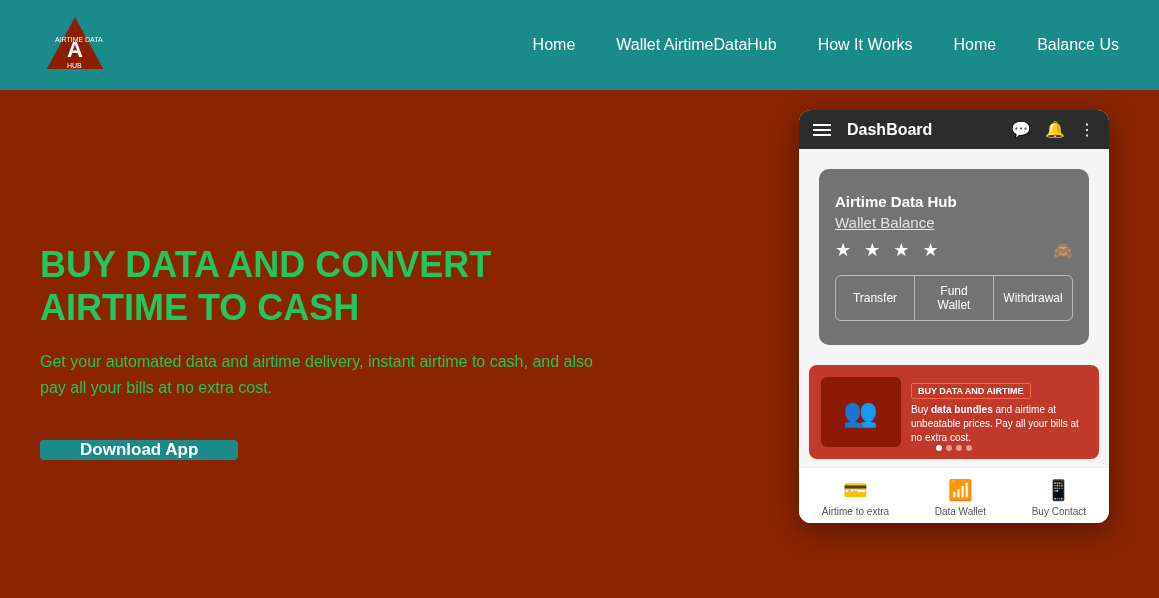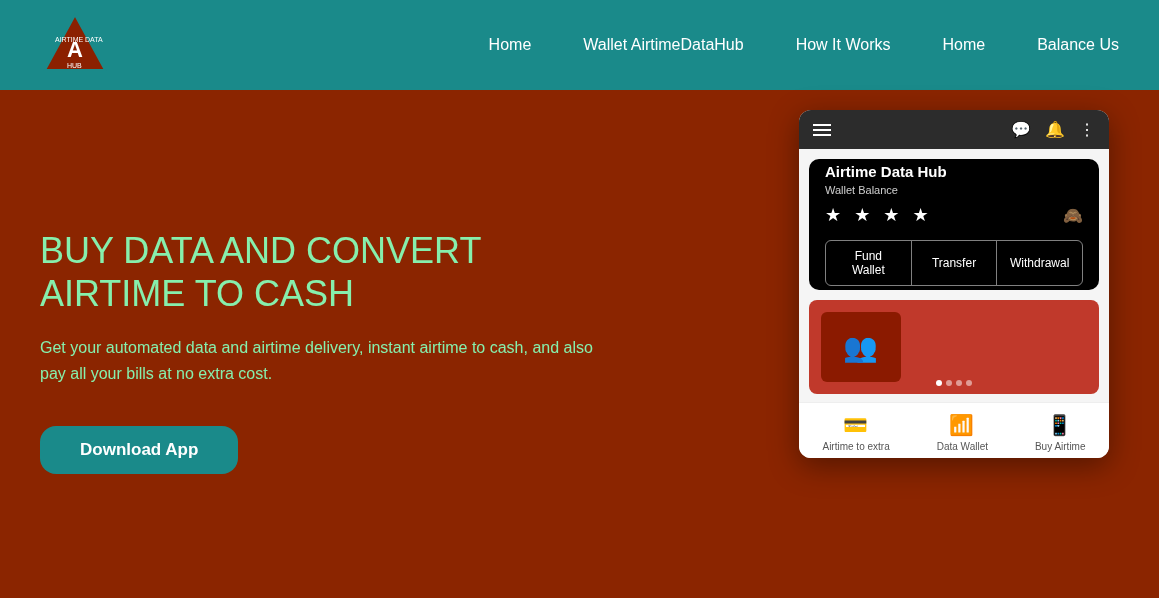--- a/index.html
+++ b/index.html
@@ -17,21 +17,21 @@
     .logo-area {
       display: flex;
       align-items: center;
     }
     .logo-triangle {
       width: 70px;
       height: 70px;
     }
     .nav-links {
       display: flex;
-      gap: 52px;
+      gap: 41px;
       list-style: none;
     }
     .nav-links a {
       color: white;
       text-decoration: none;
       font-size: 16px;
       font-weight: 500;
     }
 
     
@@ -40,42 +40,42 @@
       height: 508px;
       display: flex;
       align-items: center;
       padding: 0 40px;
       position: relative;
     }
     .hero-text {
       max-width: 560px;
     }
     .hero-title {
-      color: #86efac;
+      color: #22c55e;
       font-size: 36px;
-      font-weight: 400;
+      font-weight: 700;
       margin-bottom: 20px;
       line-height: 1.2;
       margin-top: 15px;
     }
     .hero-subtitle {
-      color: #86efac;
+      color: #22c55e;
       font-size: 16px;
       margin-bottom: 40px;
       line-height: 1.6;
     }
     .download-btn {
       background-color: #1a8a8a;
       color: white;
       border: none;
-      padding: 14px 40px;
+      padding: 0 40px;
       font-size: 17px;
       font-weight: 600;
       cursor: pointer;
-      border-radius: 16px;
+      border-radius: 4px;
     }
 
     
     .app-mockup {
       position: absolute;
       right: 50px;
       top: 20px;
       width: 310px;
       background: #f5f5f5;
       border-radius: 12px;
@@ -103,35 +103,36 @@
       gap: 14px;
       align-items: center;
     }
     .dash-icon {
       color: white;
       font-size: 16px;
     }
 
     
     .wallet-card {
-      background: #000000;
-      margin: 10px;
+      background: #737373;
+      margin: 20px;
       border-radius: 10px;
-      padding: 4px 16px;
+      padding: 24px 16px;
       color: white;
     }
     .wallet-name {
       font-size: 15px;
       font-weight: bold;
       margin-bottom: 4px;
     }
     .wallet-label {
-      font-size: 11px;
+      font-size: 15px;
       opacity: 0.8;
       margin-bottom: 8px;
+      text-decoration: underline;
     }
     .wallet-balance-row {
       display: flex;
       align-items: center;
       justify-content: space-between;
       margin-bottom: 14px;
     }
     .wallet-stars {
       font-size: 18px;
       letter-spacing: 4px;
@@ -281,43 +282,52 @@
   </div>
 
   <div class="app-mockup">
 
     <div class="dashboard-bar">
       <div class="hamburger">
         <span></span>
           <span></span>
           <span></span>
       </div>
+      <span class="dashboard-title">DashBoard</span>
       <div class="dash-icons">
         <span class="dash-icon">💬</span>
         <span class="dash-icon">🔔</span>
         <span class="dash-icon">⋮</span>
       </div>
     </div>
 
     <div class="wallet-card">
       <div class="wallet-name">Airtime Data Hub</div>
       <div class="wallet-label">Wallet Balance</div>
       <div class="wallet-balance-row">
         <span class="wallet-stars">★ ★ ★ ★</span>
         <span class="eye-icon">🙈</span>
       </div>
       <div class="wallet-actions">
+        <button class="wallet-action-btn">Transfer</button>
         <button class="wallet-action-btn">Fund<br>Wallet</button>
-        <button class="wallet-action-btn">Transfer</button>
         <button class="wallet-action-btn">Withdrawal</button>
       </div>
     </div>
 
     <div class="banner-area">
       <div class="banner-people">👥</div>
+      <div class="banner-content">
+        <div class="banner-badge">
+          BUY <span>DATA AND AIRTIME</span>
+        </div>
+        <div class="banner-text">
+          Buy <b>data bundles</b> and airtime at unbeatable prices. Pay all your bills at no extra cost.
+        </div>
+      </div>
       <div style="position:absolute;bottom:8px;left:0;right:0">
         <div class="banner-dots">
           <div class="dot active"></div>
           <div class="dot"></div>
           <div class="dot"></div>
           <div class="dot"></div>
         </div>
       </div>
     </div>
 
@@ -325,18 +335,18 @@
       <div class="bottom-nav-item">
         <span class="bottom-nav-icon icon-orange">💳</span>
         <span>Airtime to extra</span>
       </div>
       <div class="bottom-nav-item">
         <span class="bottom-nav-icon icon-purple">📶</span>
         <span>Data Wallet</span>
       </div>
       <div class="bottom-nav-item">
         <span class="bottom-nav-icon icon-teal">📱</span>
-        <span>Buy Airtime</span>
+        <span>Buy Contact</span>
       </div>
     </div>
 
   </div>
 </section>
 
 </body></html>

